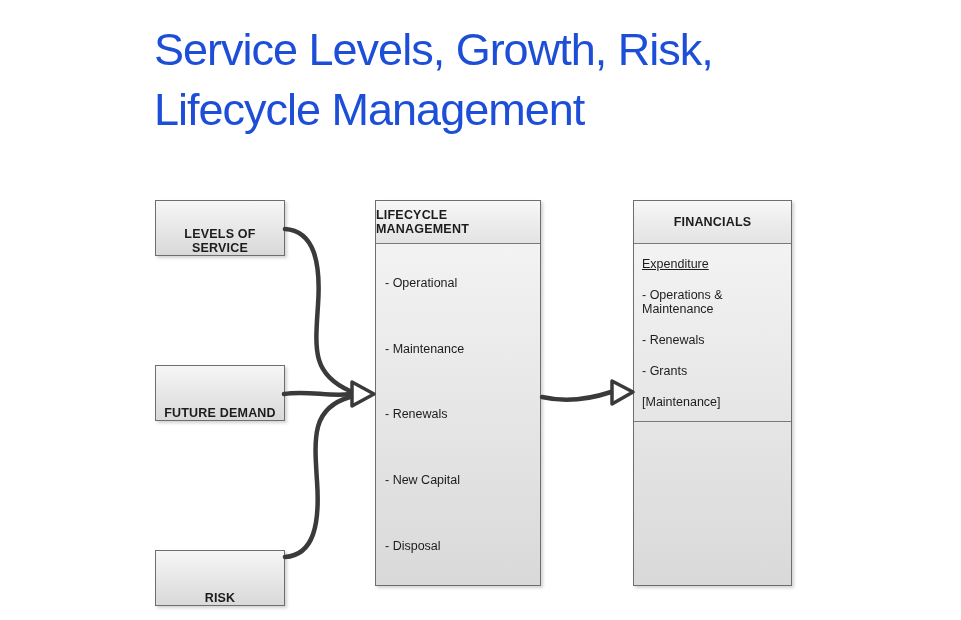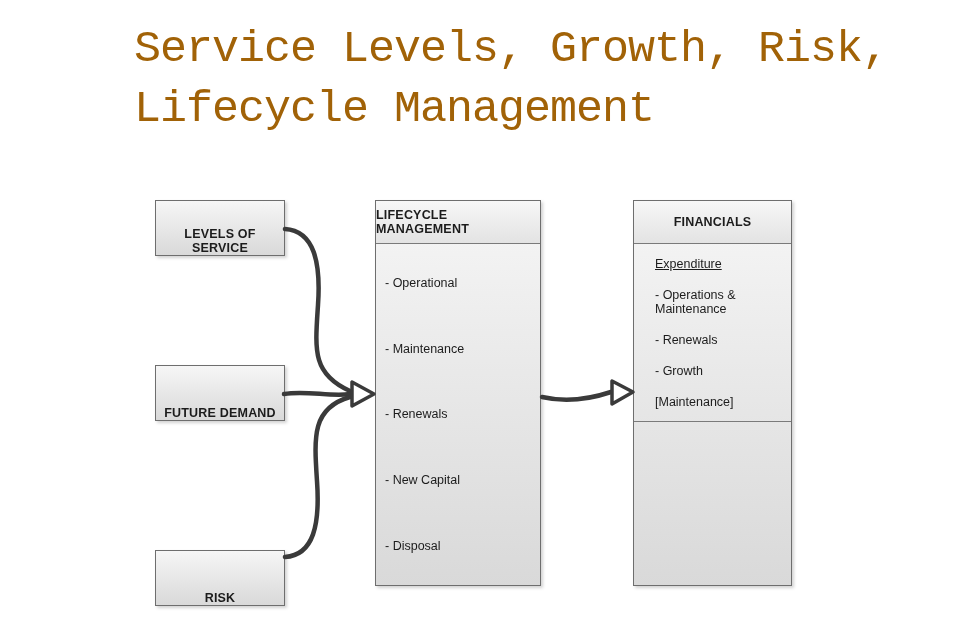--- a/index.html
+++ b/index.html
@@ -7,28 +7,27 @@
   .canvas {
     position: relative;
     width: 961px;
     height: 620px;
     background: #ffffff;
     font-family: "Liberation Sans", sans-serif;
     overflow: hidden;
   }
   .title {
     position: absolute;
-    left: 134px;
+    left: 154px;
     top: 20px;
     font-size: 45px;
     font-weight: 300;
     letter-spacing: -1px;
     line-height: 1.33;
-    color: #a16207;
-    font-family: Liberation Mono, monospace;
+    color: #1d4ed8;
   }
   .title span { display: block; }
 
   
   .node {
     position: absolute;
     background: linear-gradient(180deg, #f6f6f6 0%, #d9d9d9 100%);
     border: 1px solid #6e6e6e;
     box-shadow: 2px 2px 3px rgba(0,0,0,0.18);
     color: #1c1c1c;
@@ -79,21 +78,21 @@
     display: flex;
     flex-direction: column;
     justify-content: space-around;
     padding: 6px 6px 6px 9px;
     font-size: 12.5px;
   }
   .fin-section {
     display: flex;
     flex-direction: column;
     justify-content: space-around;
-    padding: 4px 4px 4px 21px;
+    padding: 4px 4px 4px 8px;
     font-size: 12.5px;
   }
   .fin-section.expenditure { flex: 0 0 178px; border-bottom: 1px solid #7a7a7a; }
   .fin-section.revenue { flex: 1 1 auto; }
   .section-heading { text-decoration: underline; }
 
   .arrows {
     position: absolute;
     left: 0; top: 0;
     width: 961px; height: 620px;
@@ -130,21 +129,21 @@
       <span>- Disposal</span>
     </div>
   </div>
 
   <div class="node tall-box" style="left:633px; width:159px;">
     <div class="box-header">FINANCIALS</div>
     <div class="fin-section expenditure">
       <span class="section-heading">Expenditure</span>
       <span>- Operations &amp; Maintenance</span>
       <span>- Renewals</span>
-      <span>- Growth</span>
+      <span>- Grants</span>
       <span>[Maintenance]</span>
     </div>
   </div>
 
   <svg class="arrows" viewBox="0 0 961 620">
     <g fill="none" stroke="#3a3a3a" stroke-width="4.5" stroke-linecap="round">
       <path d="M285,229 C314,231 321,262 318,305 C315,350 312,374 350,391"></path>
       <path d="M284,394 C306,390 330,397 350,394"></path>
       <path d="M285,557 C314,555 320,524 317,481 C314,436 312,408 350,397"></path>
       <path d="M542,397 C568,403 590,399 611,392"></path>

